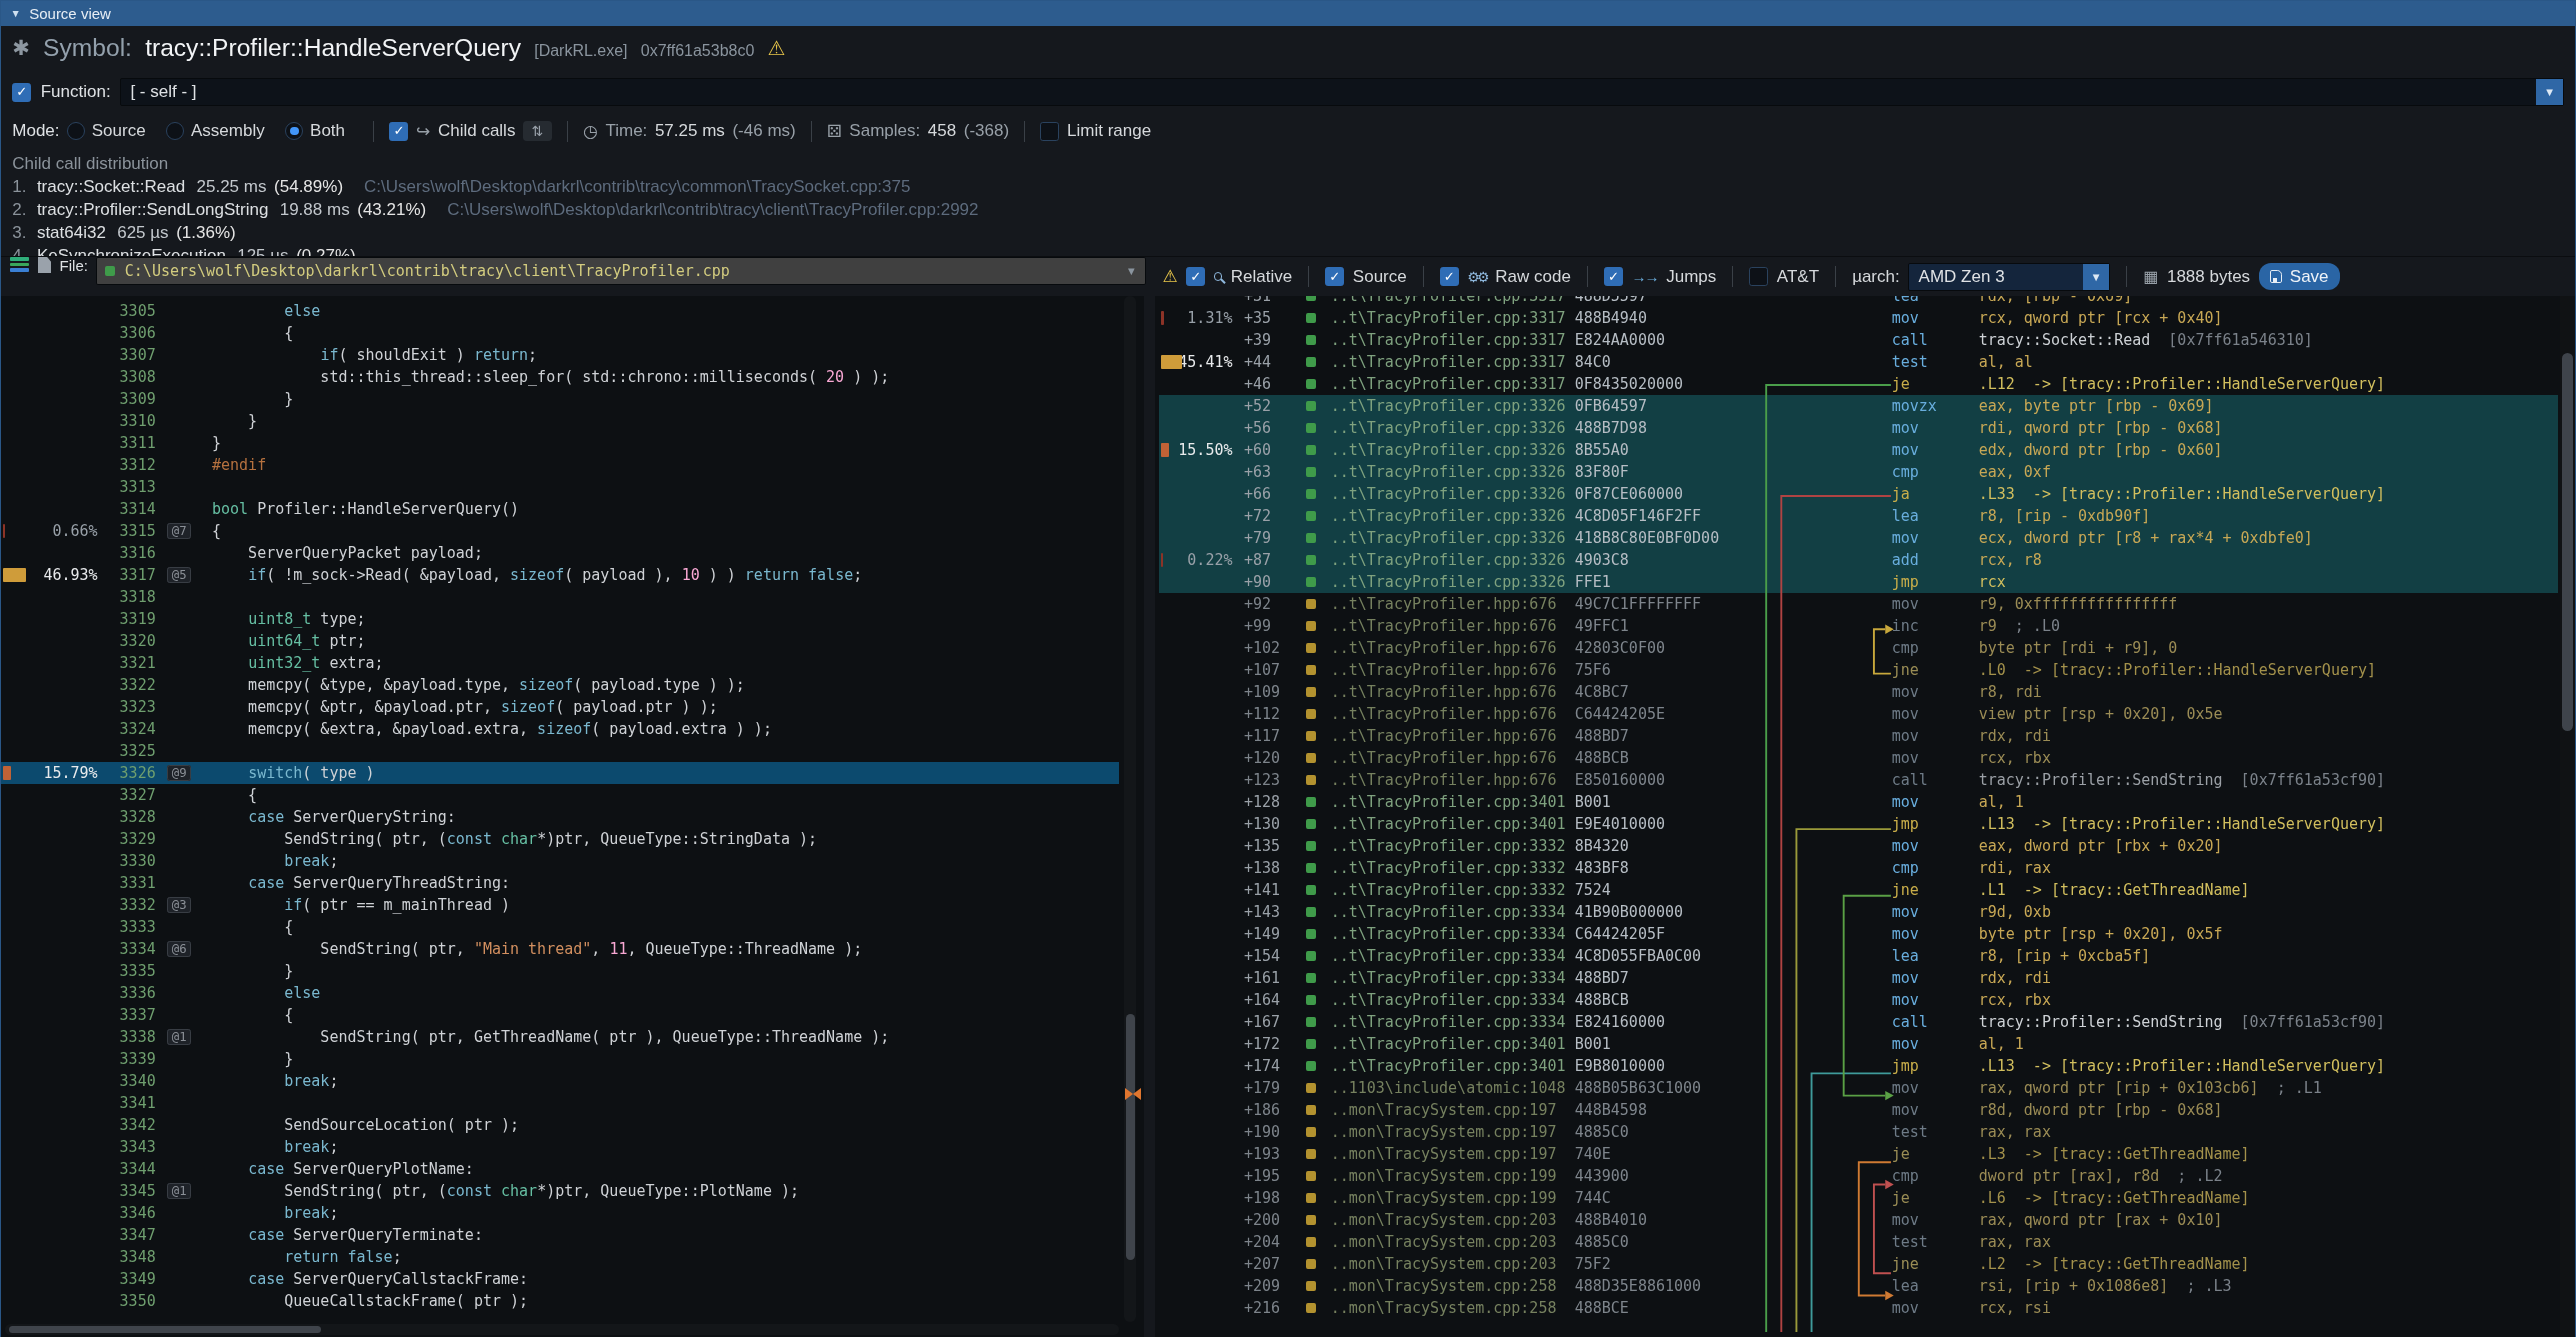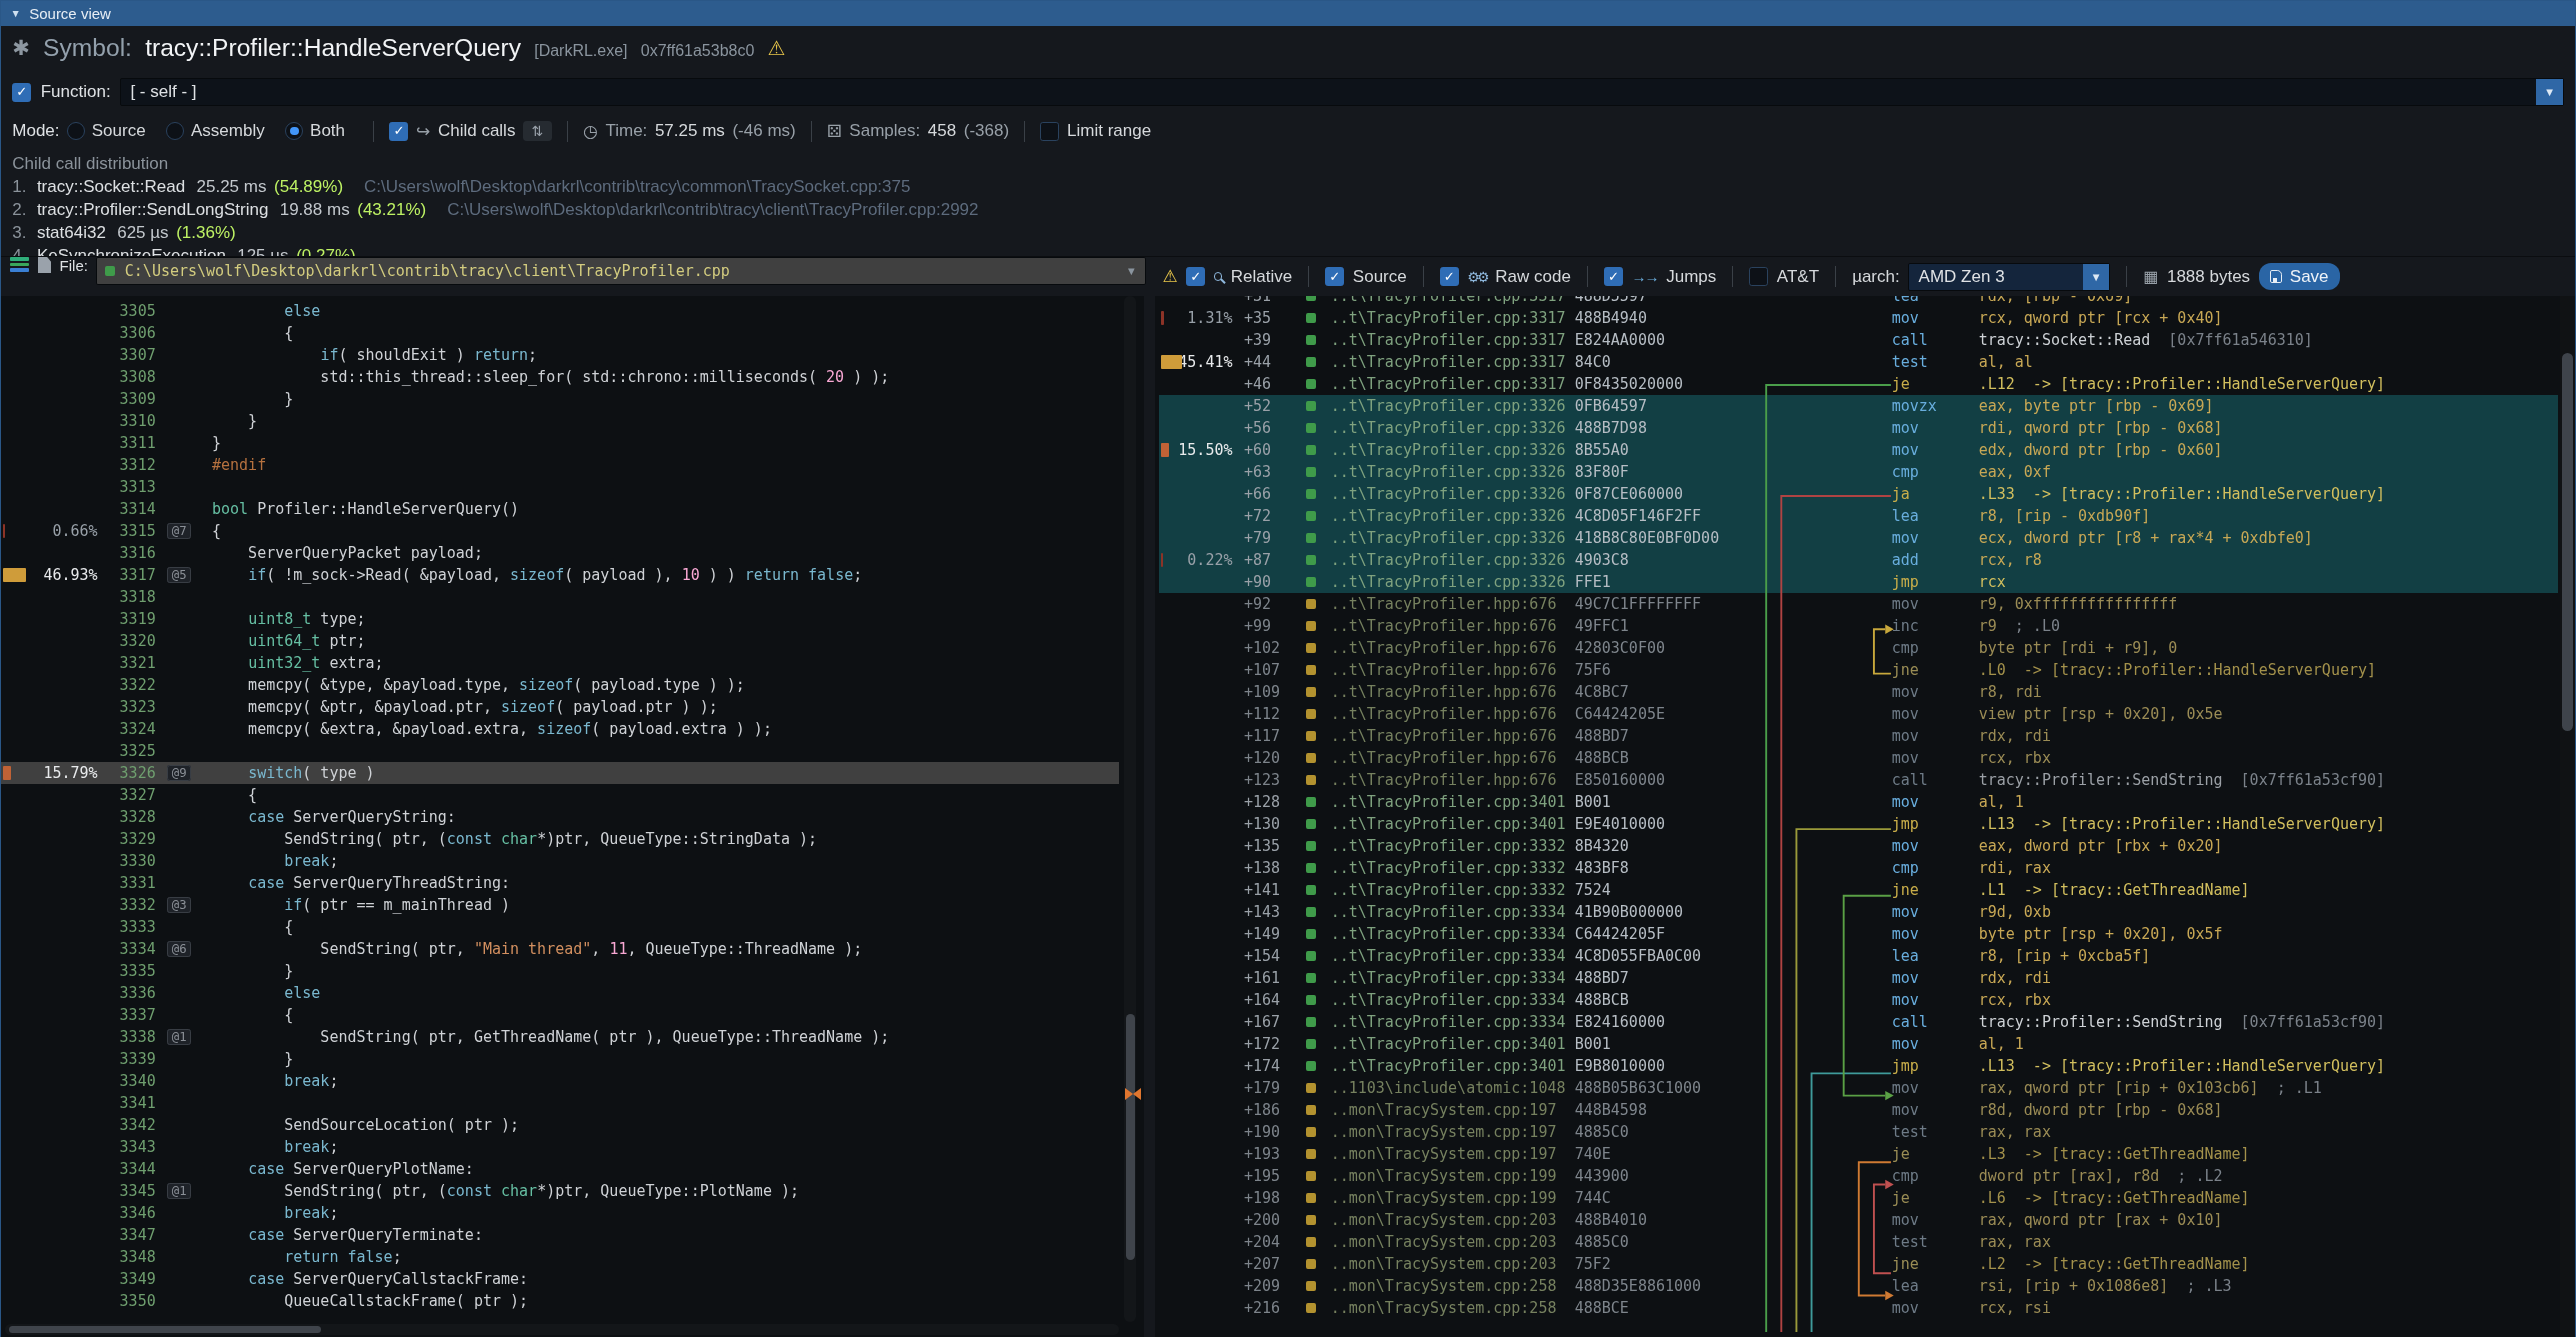--- a/index.html
+++ b/index.html
@@ -39,21 +39,21 @@
 .cb i{font-style:normal;color:#fff;font-size:13.2px;line-height:1}
 .minibtn{background:#262b31;border-radius:3.8px;color:#9aa2ab;font-size:14px;padding:1.9px 8.5px}
 .icn{color:#98a0a8}
 
 .childcalls{position:absolute;top:149px;left:0;right:0;height:106px;padding:1.9px 11.3px;overflow:hidden;font-size:17px}
 .cc-h{color:#8b939b;line-height:23.6px}
 .cc-item{line-height:23px;display:flex;white-space:nowrap}
 .cc-idx{color:#8b939b;width:24.6px;flex:none}
 .cc-name{color:#dde0e3;margin-right:11.3px}
 .cc-time{color:#c3c8cd;margin-right:7.6px}
-.cc-pct{color:#bef264;margin-right:21px}
+.cc-pct{color:#e5e5e5;margin-right:21px}
 .cc-path{color:#5d6b7d}
 
 .band{position:absolute;top:255px;left:0;right:0;height:40px;display:flex;border-top:0.9px solid #0b0d10;background:#15181d}
 .band-left{width:1154px;flex:none;display:flex;align-items:flex-start;gap:8.5px;padding:0 9.4px}
 .band-right{flex:1;display:flex;align-items:center;gap:8.5px;padding:0 7.6px;font-size:17px}
 .filestack{display:inline-flex;flex-direction:column;gap:1.9px;width:19px}
 .filestack i{height:3.8px;border-radius:0.9px}
 .filestack i:nth-child(1){background:#2fae7a}
 .filestack i:nth-child(2){background:#3aa65c}
 .filestack i:nth-child(3){background:#3a7fd4}
@@ -73,21 +73,21 @@
 
 .content{position:absolute;top:295px;left:0;right:0;bottom:0;display:flex}
 .src-pane{width:1143px;flex:none;position:relative;background:#0d1013;overflow:hidden}
 .splitter{width:11.3px;flex:none;background:#15181d}
 .asm-pane{flex:1;position:relative;background:#0d1013;overflow:hidden}
 .winscroll{width:15px;flex:none;background:#101214;position:relative}
 .winscroll .thumb{position:absolute;left:1.9px;right:1.9px;top:57px;height:378px;background:#3f444b;border-radius:5.7px}
 
 #src-lines{position:absolute;top:3.8px;left:0;right:24.6px;bottom:15px;overflow:hidden;font-family:"DejaVu Sans Mono",monospace;font-size:15px}
 .sline{display:flex;height:22px;line-height:22px;white-space:pre}
-.sline.hl{background:#404040}
+.sline.hl{background:#0c4a6e}
 .smargin{width:106px;flex:none;position:relative;text-align:right;padding-right:9.4px;color:#98a0a8}
 .smargin b{font-weight:normal}
 .smargin b.bright{color:#e8eaec}
 .sbar{position:absolute;left:1.9px;top:3.8px;bottom:3.8px;border-radius:0.9px}
 .snum{width:60px;flex:none;text-align:right;color:#6f9f6f;padding-right:11.3px}
 .sann{width:45px;flex:none;color:#8b9097;font-size:12.3px}
 .sann i{font-style:normal;border:0.9px solid #383d44;background:#1e2228;border-radius:2.8px;padding:0 3.8px}
 .scode{flex:1}
 .tk-d{color:#cfd2d6}.tk-k{color:#7ab8cf}.tk-t{color:#66bfa3}.tk-n{color:#f9a8d4}.tk-s{color:#d28f5f}.tk-p{color:#b5713f}
 

